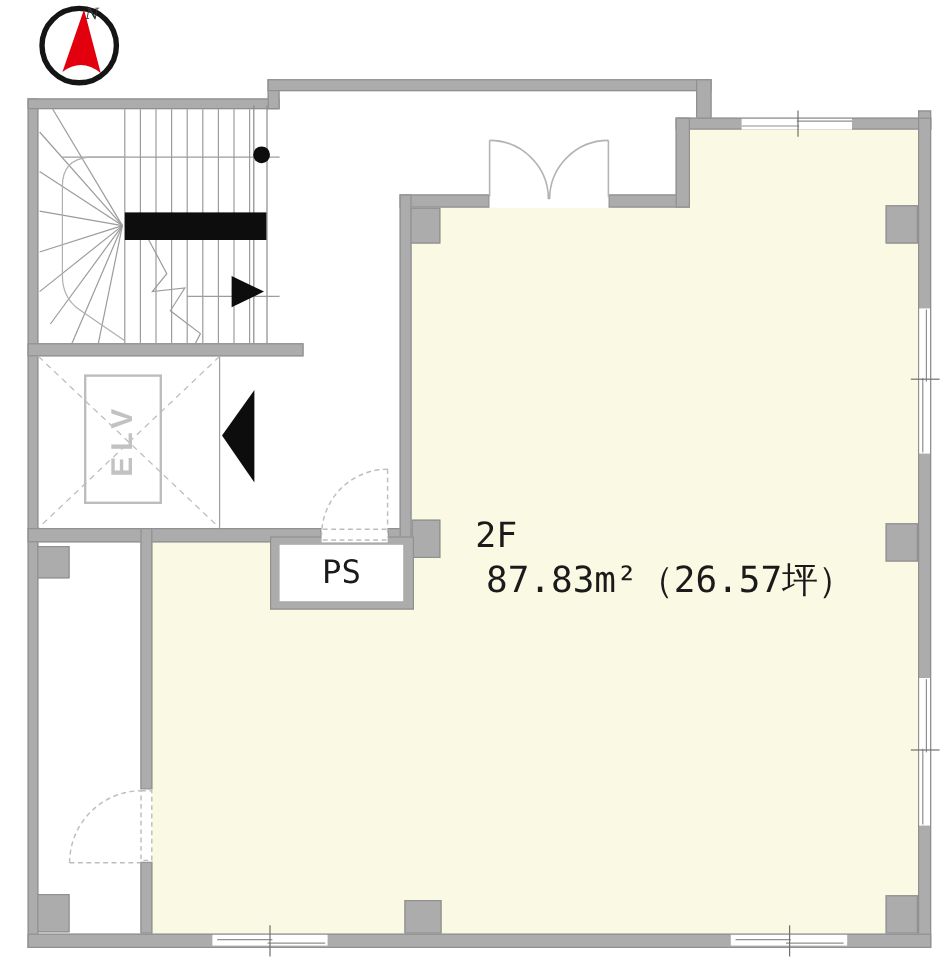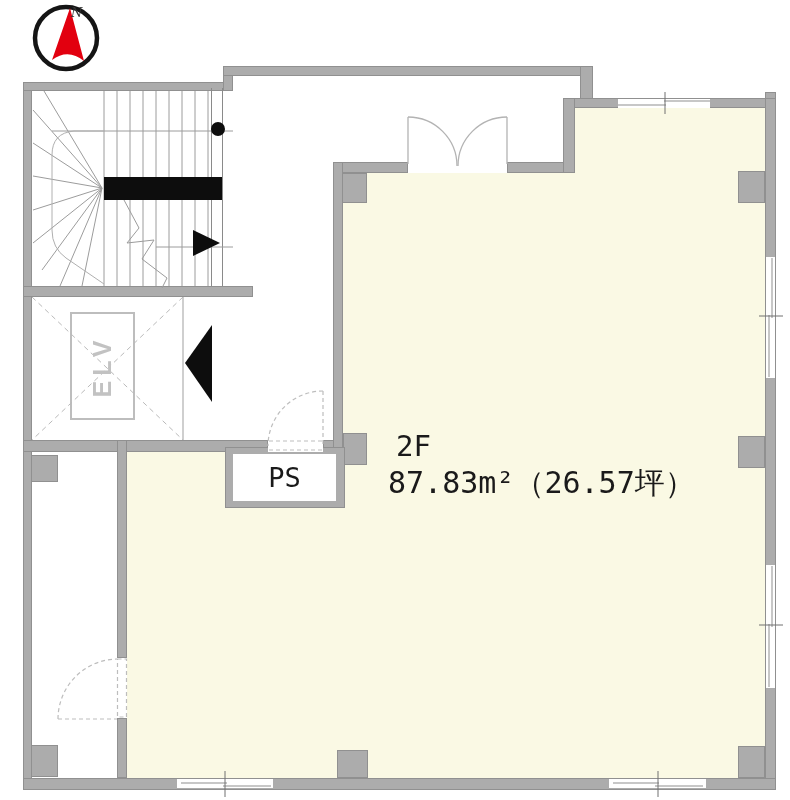--- a/index.html
+++ b/index.html
@@ -161,19 +161,19 @@
     </g>
 
     <g>
       <circle cx="66" cy="38" r="31" fill="#FFFFFF" stroke="#151515" stroke-width="4.5"></circle>
       <path d="M 70,8 L 84,61 Q 68,48 52,60 Z" fill="#E2000F"></path>
     </g>
   </svg>
 
   <div class="lbl n-lbl">N</div>
   <div class="lbl mono floor-lbl" style="left:396px;top:429px;">2F</div>
-  <div class="lbl mono area-lbl" style="left:388px;top:463px;text-align:right;">87.83m²（26.57坪）</div>
+  <div class="lbl mono area-lbl" style="left:405px;top:463px;text-align:right;">87.83m²（26.57坪）</div>
   <div class="lbl mono ps-lbl" style="left:233px;top:454px;">PS</div>
   <div class="elv-wrap">
     <span>ELV</span>
   </div>
 
 </div>
 
 </body></html>

